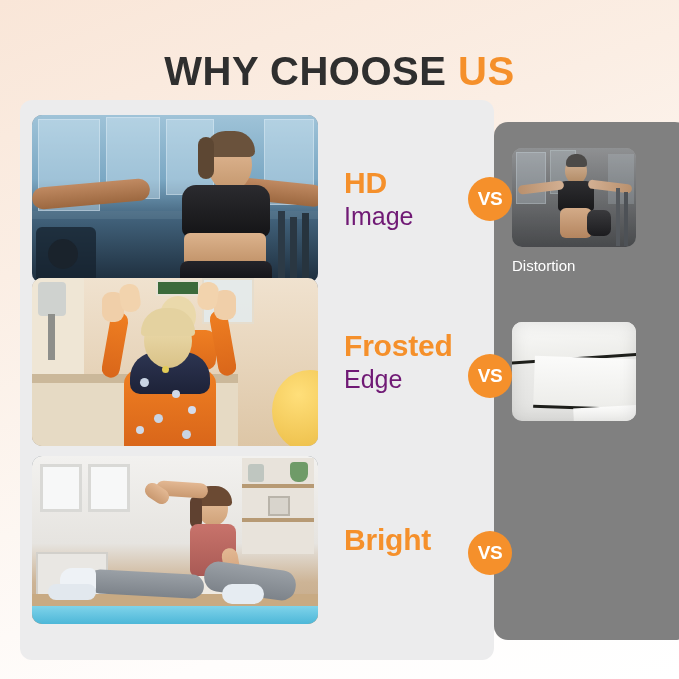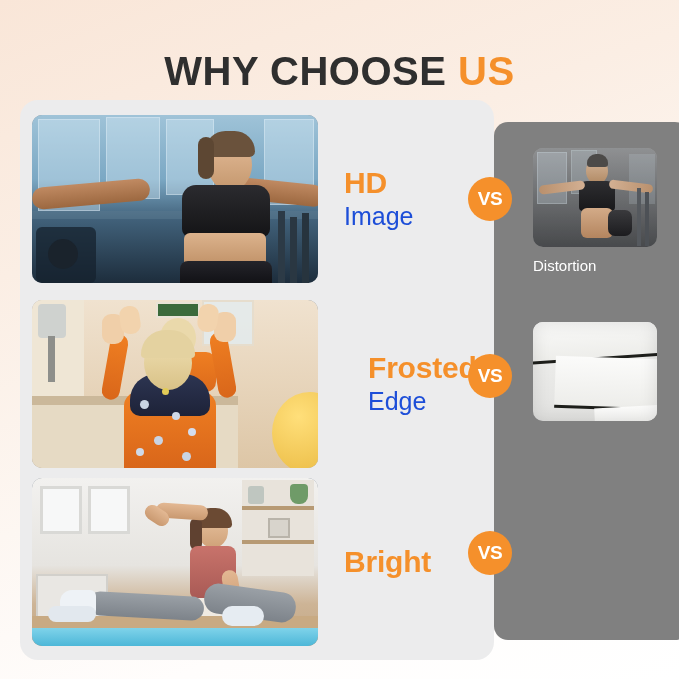--- a/index.html
+++ b/index.html
@@ -26,55 +26,55 @@
     position:absolute; left:494px; top:122px; width:195px; height:518px;
     background:#808080; border-radius:14px 14px 14px 14px;
     z-index:1;
   }
   .vs-col {
     position:absolute; left:494px; top:122px; width:185px; height:518px;
     z-index:3;
   }
   .vs-cell {
     position:absolute; left:27px; width:115px;
-    display:flex; flex-direction:column; align-items:flex-start;padding-left:12px;
+    display:flex; flex-direction:column; align-items:flex-end;padding-left:12px;
   }
   .vs-cell.c1 { top:26px; }
   .vs-cell.c2 { top:200px; }
   .vs-cell.c3 { top:374px; }
   .vs-thumb {
     width:124px; height:99px; border-radius:10px; overflow:hidden;
     position:relative; background:#9a9a9a;
   }
   .vs-caption {
     margin-top:9px; color:#ffffff; font-size:15px; line-height:19px;
     text-align:left; width:124px;
   }
 
   
   .main-panel {
     position:absolute; left:20px; top:100px; width:474px; height:560px;
-    background:#ececed; border-radius:18px; z-index:2;
+    background:#ececed; border-radius:12px; z-index:2;
   }
   .feature-row { position:absolute; left:12px; width:450px; display:flex; align-items:center; }
   .feature-row.r1 { top:15px; height:168px; }
-  .feature-row.r2 { top:200px; height:168px;gap:24px; }
-  .feature-row.r3 { top:378px; height:168px; }
+  .feature-row.r2 { top:178px; height:168px; }
+  .feature-row.r3 { top:356px; height:168px; }
 
   .hero {
     width:286px; height:168px; border-radius:10px; overflow:hidden;
     position:relative; flex:0 0 auto; background:#7f8a93;
   }
   .labels { margin-left:26px; flex:1 1 auto; }
   .lbl-top {
     font-size:30px; font-weight:bold; color:#F5902B; line-height:34px;
     letter-spacing:-0.2px;
   }
   .lbl-bot {
-    font-size:25px; color:#1d4ed8; line-height:31px; margin-top:1px;
+    font-size:25px; color:#701a75; line-height:31px; margin-top:1px;
   }
 
   
   .vs-badge {
     position:absolute; width:44px; height:44px; border-radius:50%;
     background:#F5902B; color:#fff; font-size:19px; font-weight:bold;
     display:flex; align-items:center; justify-content:center;
     z-index:5; letter-spacing:-0.5px;
   }
   .vs-badge.b1 { left:468px; top:177px; }

